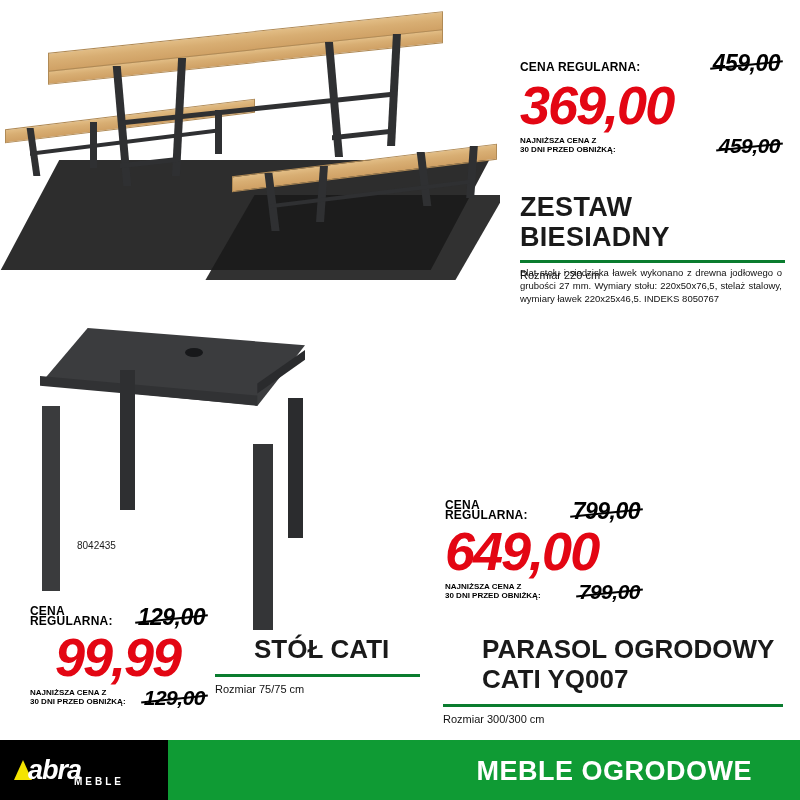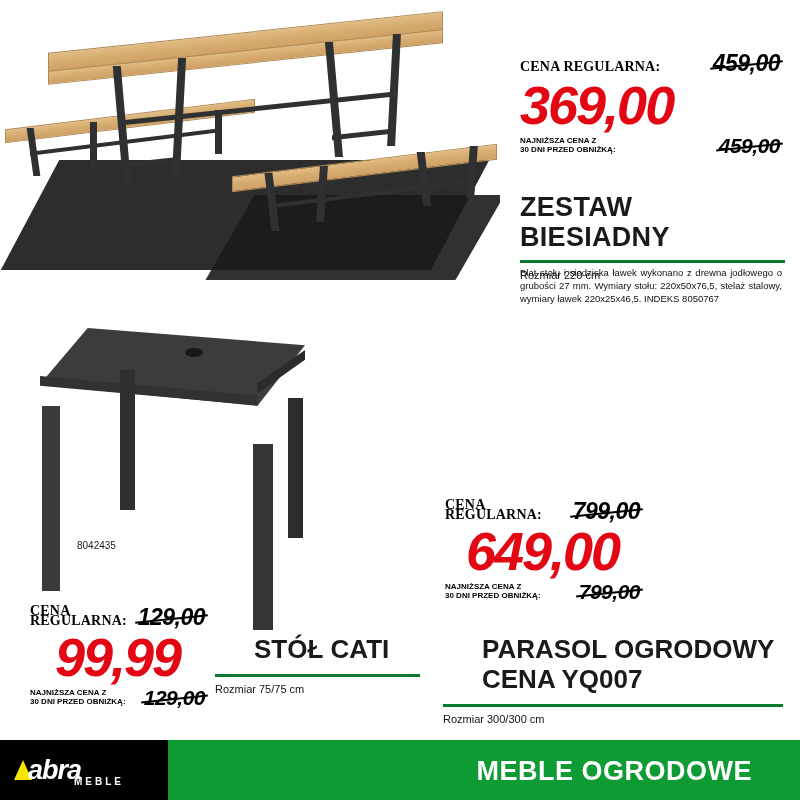--- a/index.html
+++ b/index.html
@@ -9,24 +9,23 @@
     font-family:"Liberation Sans", sans-serif;
     overflow:hidden;
     position:relative;
   }
   .page{position:relative;width:800px;height:800px;}
 
   
   .price-block{position:absolute;}
   .reg-row{display:flex;align-items:flex-end;gap:10px;}
   .reg-label{
-    font-size:14px;font-weight:bold;letter-spacing:.2px;
+    font-size:12px;font-weight:bold;letter-spacing:.2px;
     color:#000;text-transform:uppercase;line-height:10px;
     padding-bottom:3px;
-    font-family:Liberation Serif, serif;
   }
   .reg-value{
     position:relative;font-size:23px;font-weight:bold;font-style:italic;
     color:#000;line-height:23px;letter-spacing:-0.5px;
   }
   .reg-value:after{
     content:"";position:absolute;left:-3px;right:-3px;top:52%;
     height:2px;background:#000;transform:rotate(-6deg);
   }
   .big-price{
@@ -201,33 +200,33 @@
     <div class="rule" style="margin-top:10px;width:205px;"></div>
     <div class="size">Rozmiar 75/75 cm</div>
   </div>
 
 
   <div class="price-block" style="left:445px;top:500px;width:195px;">
     <div class="reg-row">
       <div class="reg-label">CENA REGULARNA:</div>
       <div class="reg-value" style="margin-left:auto;">799,00</div>
     </div>
-    <div class="big-price" style="text-align:center;margin-top:0;">649,00</div>
+    <div class="big-price" style="text-align:left;margin-top:0;">649,00</div>
     <div class="low-row">
       <div class="low-label">
         <div>NAJNIŻSZA CENA Z</div>
         <div>30 DNI PRZED OBNIŻKĄ:</div>
       </div>
       <div class="low-value" style="margin-left:auto;">799,00</div>
     </div>
   </div>
 
   <div style="position:absolute;left:443px;top:634px;width:340px;">
     <div class="title thin">PARASOL OGRODOWY</div>
-    <div class="title thin">CENA YQ007</div>
+    <div class="title thin">CATI YQ007</div>
     <div class="rule" style="margin-top:10px;width:340px;"></div>
     <div class="size">Rozmiar 300/300  cm</div>
   </div>
 
   <div class="footer">
     <div class="logo-box">
       <div class="logo-a"></div>
       <div class="logo-word">abra</div>
       <div class="logo-sub">MEBLE</div>
     </div>

